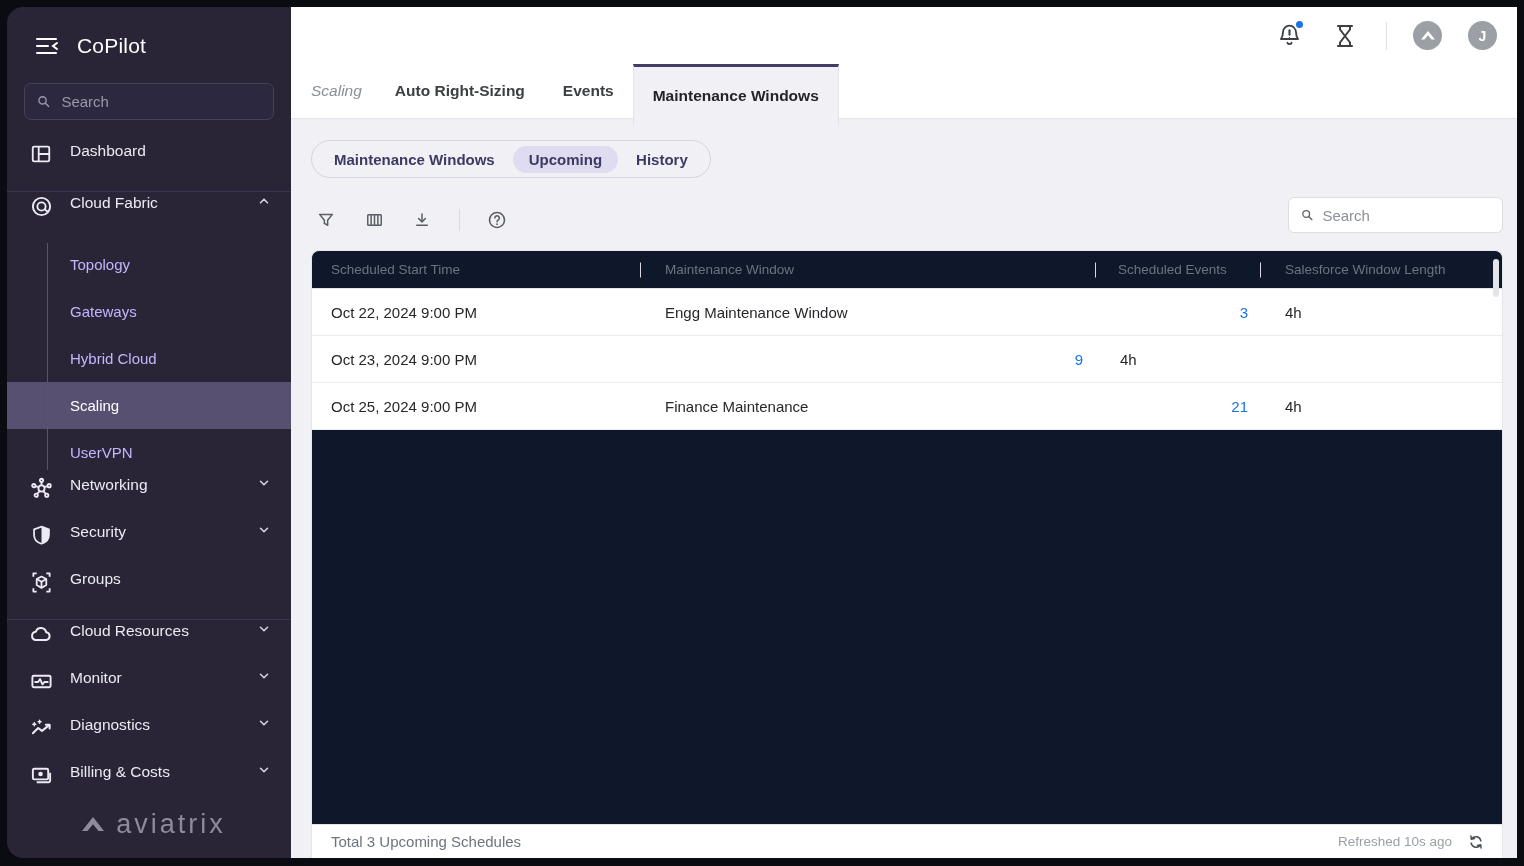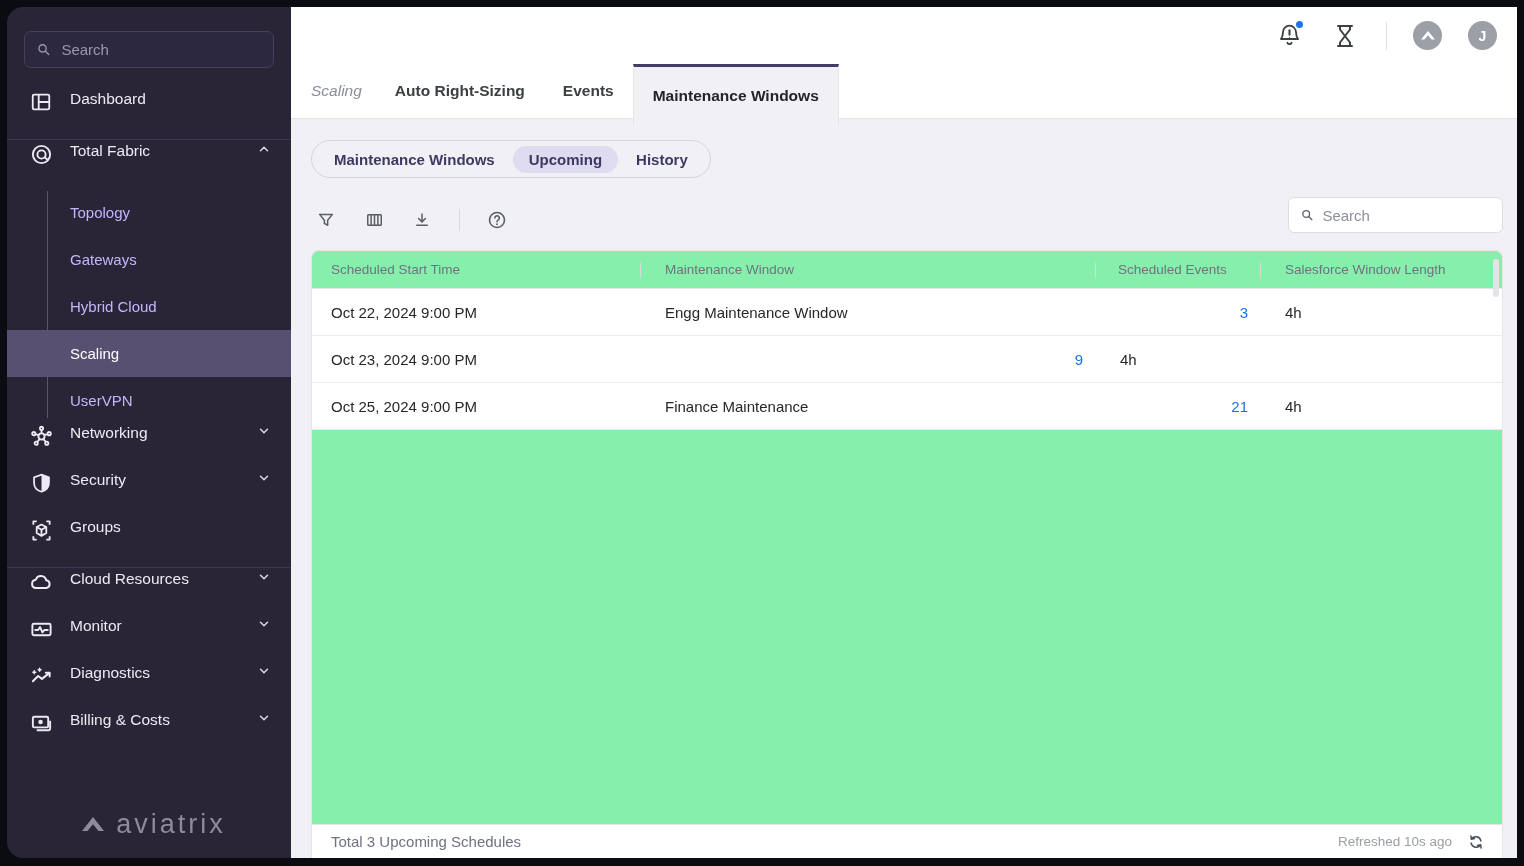--- a/index.html
+++ b/index.html
@@ -66,21 +66,21 @@
   .toolbar { position:absolute; left:24px; top:83px; height:36px; display:flex; align-items:center; gap:26px; }
   .tool-icon { width:22px; height:22px; display:flex; align-items:center; justify-content:center; cursor:pointer; }
   .toolbar .vdiv { height:22px; background:#dadade; }
   .tb-search { position:absolute; right:14px; top:78px; width:215px; height:36px; background:#fff;
                border:1px solid #dcdce1; border-radius:6px; display:flex; align-items:center; padding:0 12px; gap:9px; }
   .tb-search input { border:none; outline:none; font-size:15px; color:#3c4043; width:100%;
                      font-family:inherit; background:transparent; }
   .tb-search input::placeholder { color:#8b9097; }
 
   
-  .card { position:absolute; left:20px; right:14px; top:131px; bottom:0; background:#86efac;
+  .card { position:absolute; left:20px; right:14px; top:131px; bottom:0; background:#0f172a;
           border:1px solid #e6e6ea; border-radius:8px 8px 0 0; border-bottom:none; overflow:hidden; }
   .thead, .trow { display:grid; grid-template-columns:334px 455px 165px auto; align-items:center; }
   .thead { height:38px; border-bottom:1px solid #e4e4e8; }
   .th { font-size:13.5px; color:#6e7380; padding-left:19px; position:relative; white-space:nowrap; }
   .th.sep::before { content:""; position:absolute; left:-6px; top:50%; transform:translateY(-50%);
                     width:1px; height:15px; background:#d8d8dd; }
   .th.col-events { padding-left:17px; }
   .trow { height:47px; border-bottom:1px solid #ebebee; background:#fff; }
   .td { font-size:15px; color:#26272b; padding-left:19px; white-space:nowrap; }
   .td.num { text-align:right; padding:0 18px 0 0; }
@@ -93,20 +93,31 @@
   .footer-right { display:flex; align-items:center; gap:14px; }
   .refreshed { font-size:13.5px; color:#9aa0a6; }
   .refresh-btn { width:20px; height:20px; cursor:pointer; display:flex; align-items:center; justify-content:center; }
 </style>
 </head>
 <body>
 
 <div class="app">
 
   <div class="sidebar">
+    <div class="sb-header">
+      <div class="collapse-btn">
+        <svg width="25" height="22" viewBox="0 0 25 22" fill="none" stroke="#ffffff" stroke-width="2" stroke-linecap="round">
+          <line x1="2" y1="4" x2="21" y2="4"></line>
+            <line x1="2" y1="11" x2="13" y2="11"></line>
+            <line x1="2" y1="18" x2="21" y2="18"></line>
+          <polyline points="22,8 18,11 22,14"></polyline>
+        </svg>
+      </div>
+      <div class="sb-title">CoPilot</div>
+    </div>
 
     <div class="sb-search">
       <svg width="15" height="15" viewBox="0 0 24 24" fill="none" stroke="#9b97ab" stroke-width="2.4" stroke-linecap="round">
         <circle cx="10" cy="10" r="6.5"></circle>
           <line x1="15.5" y1="15.5" x2="21" y2="21"></line>
       </svg>
       <input placeholder="Search" style="">
     </div>
 
     <div class="sb-nav">
@@ -124,21 +135,21 @@
       <div class="sb-divider"></div>
 
       <div class="nav-item">
         <span class="nav-icon">
           <svg width="23" height="23" viewBox="0 0 24 24" fill="none" stroke="#eceaf2" stroke-width="2">
             <circle cx="12" cy="12" r="9"></circle>
               <circle cx="12" cy="12" r="4.3"></circle>
               <path d="M15.5 14.8 Q17 17 19.5 17.4"></path>
           </svg>
         </span>
-        <span class="lbl">Total Fabric</span>
+        <span class="lbl">Cloud Fabric</span>
         <svg class="chev" viewBox="0 0 24 24" fill="none" stroke="#eceaf2" stroke-width="2.6" stroke-linecap="round">
             <polyline points="6,15 12,9 18,15"></polyline>
           </svg>
       </div>
 
       <div class="sub-wrap">
         <div class="sub-line"></div>
         <div class="sub-item">
           <span>Topology</span>
         </div>

